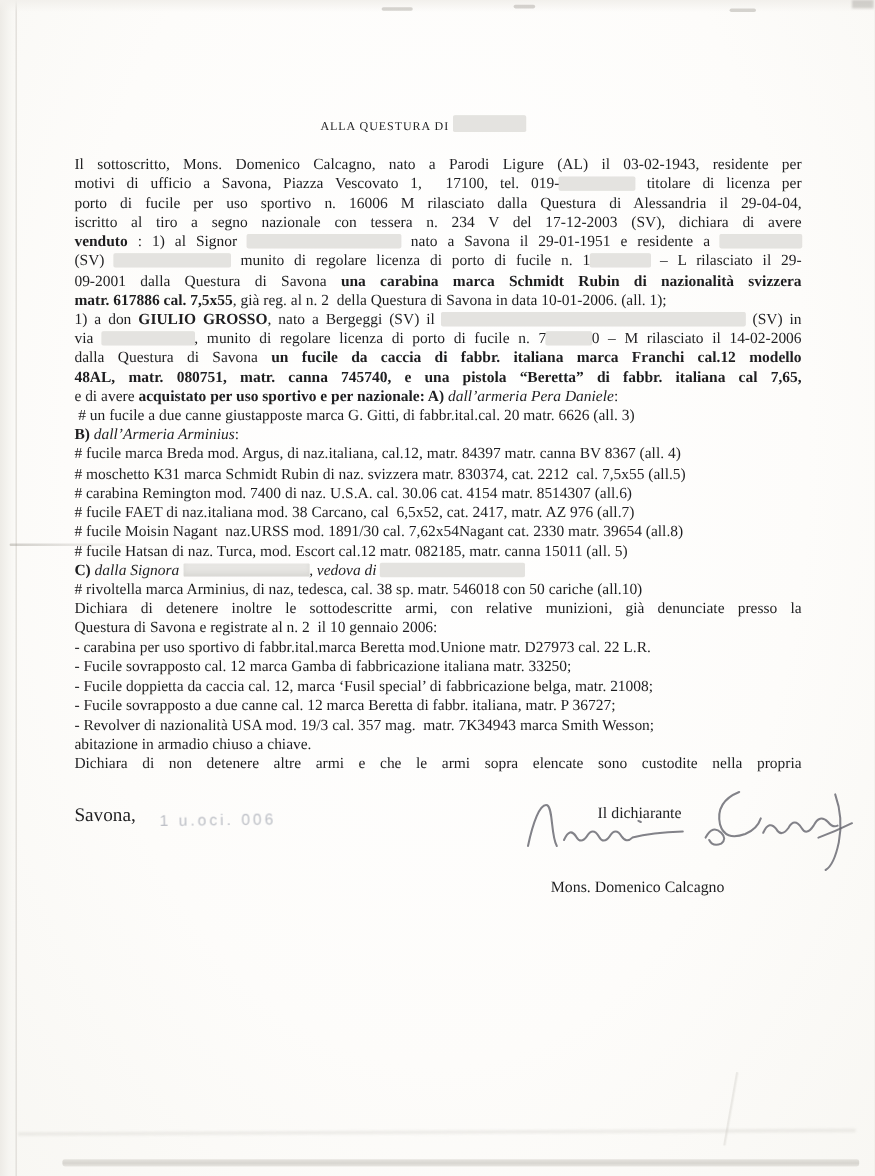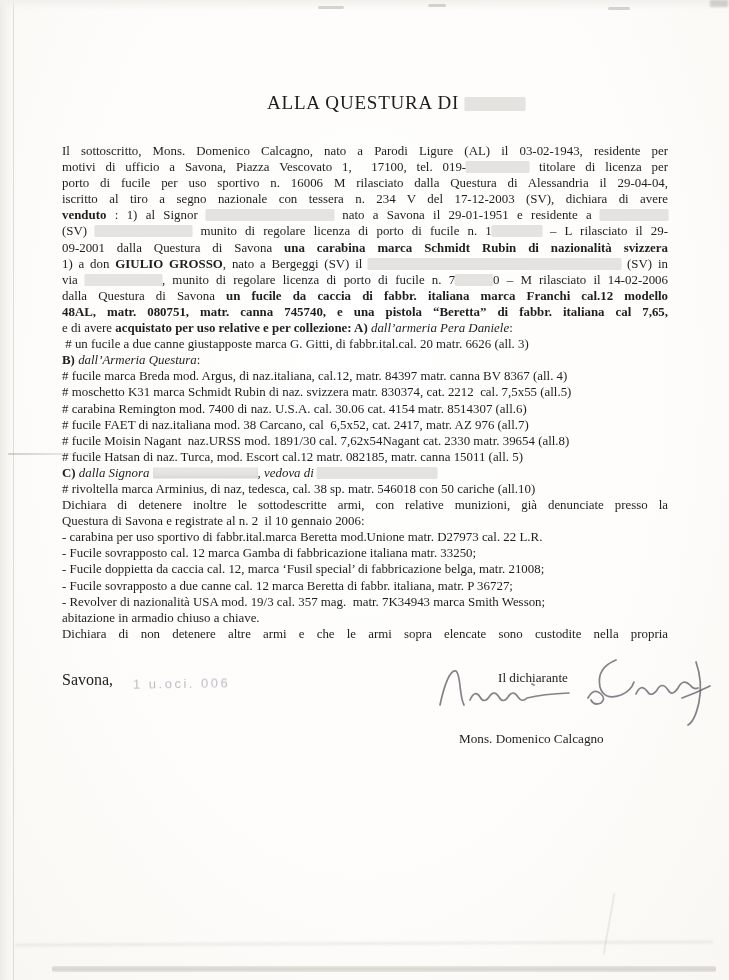--- a/index.html
+++ b/index.html
@@ -21,21 +21,21 @@
   .crease-left{top:453px;left:8px;width:110px;height:2px;
     background:linear-gradient(90deg,rgba(158,154,146,.45),rgba(158,154,146,0));border-radius:2px;}
   .crease-b1{top:942px;left:15px;width:698px;height:3px;background:#b9b6af;opacity:.22;filter:blur(1px);transform:rotate(-.25deg);}
   .crease-b2{top:966px;left:52px;width:664px;height:6px;border-radius:2px;
     background:linear-gradient(#d8d5cf,#c1beb7 55%,#dcd9d3);opacity:.6;filter:blur(.4px);}
   .crease-diag{top:893px;left:608px;width:2px;height:62px;background:#c6c3bc;opacity:.3;transform:rotate(10deg);filter:blur(.6px);}
 
   .doc{position:absolute;left:62px;top:95px;width:606px;}
   .line{font-size:12.9px;line-height:16.1px;height:16.1px;text-align:left;}
   .line.just{text-align:justify;text-align-last:justify;}
-  .line.title{font-size:19px;letter-spacing:.8px;padding-left:205px;margin-bottom:31px;height:17px;}
+  .line.title{font-size:10px;letter-spacing:.8px;padding-left:205px;margin-bottom:17px;height:17px;}
   .b{font-weight:700;}
   .i{font-style:italic;}
   .redact{display:inline-block;height:11px;background:#e4e3e0;border-radius:1px;
     vertical-align:baseline;transform:translateY(1.5px);box-shadow:0 0 0 .5px rgba(210,208,204,.6);}
   .redact.ghost{background:#e7e6e3;box-shadow:inset 0 -3px 4px rgba(190,188,184,.35);}
 
   .footer-item{position:absolute;font-size:16px;}
   .savona{left:62px;top:671px;}
   .stamp{left:133px;top:676px;font-family:"Liberation Sans",sans-serif;font-size:13px;
     letter-spacing:2.5px;color:rgba(122,128,144,.5);filter:blur(.45px);transform:rotate(-.8deg);}
@@ -57,27 +57,28 @@
 
   <div class="doc" id="doc-body">
       <div class="line title"><span>ALLA QUESTURA DI </span><span class="redact" style="width: 60px; height: 13px;"></span></div>
       <div class="line just"><span>Il sottoscritto, Mons. Domenico Calcagno, nato a Parodi Ligure (AL) il 03-02-1943, residente per</span></div>
       <div class="line just"><span>motivi di ufficio a Savona, Piazza Vescovato 1,&nbsp; 17100, tel. 019-</span><span class="redact" style="width: 63px;"></span><span> titolare di licenza per</span></div>
       <div class="line just"><span>porto di fucile per uso sportivo n. 16006 M rilasciato dalla Questura di Alessandria il 29-04-04,</span></div>
       <div class="line just"><span>iscritto al tiro a segno nazionale con tessera n. 234 V del 17-12-2003 (SV), dichiara di avere</span></div>
       <div class="line just"><span class="b">venduto</span><span> : 1) al Signor </span><span class="redact" style="width: 128px;"></span><span> nato a Savona il 29-01-1951 e residente a </span><span class="redact" style="width: 68px;"></span></div>
       <div class="line just"><span>(SV) </span><span class="redact" style="width: 97px;"></span><span> munito di regolare licenza di porto di fucile n. 1</span><span class="redact" style="width: 50px;"></span><span> – L rilasciato il 29-</span></div>
       <div class="line just"><span>09-2001 dalla Questura di Savona </span><span class="b">una carabina marca Schmidt Rubin di nazionalità svizzera</span></div>
+      <div class="line"><span class="b">matr. 617886 cal. 7,5x55</span><span>, già reg. al n. 2&nbsp; della Questura di Savona in data 10-01-2006. (all. 1);</span></div>
       <div class="line just"><span>1) a don </span><span class="b">GIULIO GROSSO</span><span>, nato a Bergeggi (SV) il </span><span class="redact" style="width: 253px;"></span><span> (SV) in</span></div>
       <div class="line just"><span>via </span><span class="redact" style="width: 77px;"></span><span>, munito di regolare licenza di porto di fucile n. 7</span><span class="redact" style="width: 38px;"></span><span>0 – M rilasciato il 14-02-2006</span></div>
       <div class="line just"><span>dalla Questura di Savona </span><span class="b">un fucile da caccia di fabbr. italiana marca Franchi cal.12 modello</span></div>
       <div class="line just"><span class="b">48AL, matr. 080751, matr. canna 745740, e una pistola “Beretta” di fabbr. italiana cal 7,65,</span></div>
-      <div class="line"><span>e di avere </span><span class="b">acquistato per uso relative e per collezione: A) </span><span class="i">dall’armeria Pera Daniele</span><span>:</span></div>
+      <div class="line"><span>e di avere </span><span class="b">acquistato per uso sportivo e per nazionale: A) </span><span class="i">dall’armeria Pera Daniele</span><span>:</span></div>
       <div class="line"><span>&nbsp;# un fucile a due canne giustapposte marca G. Gitti, di fabbr.ital.cal. 20 matr. 6626 (all. 3)</span></div>
-      <div class="line"><span class="b">B) </span><span class="i">dall’Armeria Questura</span><span>:</span></div>
+      <div class="line"><span class="b">B) </span><span class="i">dall’Armeria Arminius</span><span>:</span></div>
       <div class="line"><span># fucile marca Breda mod. Argus, di naz.italiana, cal.12, matr. 84397 matr. canna BV 8367 (all. 4)</span></div>
       <div class="line"><span># moschetto K31 marca Schmidt Rubin di naz. svizzera matr. 830374, cat. 2212&nbsp; cal. 7,5x55 (all.5)</span></div>
       <div class="line"><span># carabina Remington mod. 7400 di naz. U.S.A. cal. 30.06 cat. 4154 matr. 8514307 (all.6)</span></div>
       <div class="line"><span># fucile FAET di naz.italiana mod. 38 Carcano, cal&nbsp; 6,5x52, cat. 2417, matr. AZ 976 (all.7)</span></div>
       <div class="line"><span># fucile Moisin Nagant&nbsp; naz.URSS mod. 1891/30 cal. 7,62x54Nagant cat. 2330 matr. 39654 (all.8)</span></div>
       <div class="line"><span># fucile Hatsan di naz. Turca, mod. Escort cal.12 matr. 082185, matr. canna 15011 (all. 5)</span></div>
       <div class="line"><span class="b">C) </span><span class="i">dalla Signora </span><span class="redact ghost" style="width: 105px;"></span><span class="i">, vedova di </span><span class="redact" style="width: 120px;"></span></div>
       <div class="line"><span># rivoltella marca Arminius, di naz, tedesca, cal. 38 sp. matr. 546018 con 50 cariche (all.10)</span></div>
       <div class="line just"><span>Dichiara di detenere inoltre le sottodescritte armi, con relative munizioni, già denunciate presso la</span></div>
       <div class="line"><span>Questura di Savona e registrate al n. 2&nbsp; il 10 gennaio 2006:</span></div>

